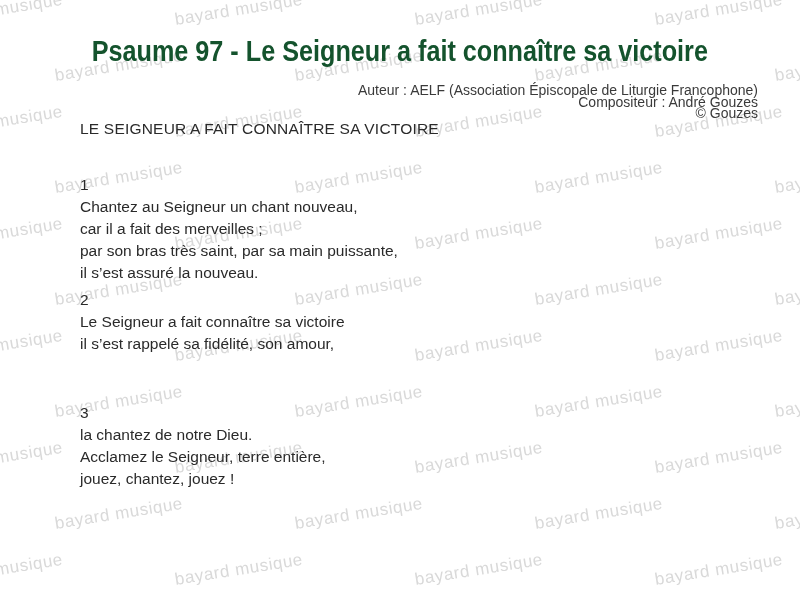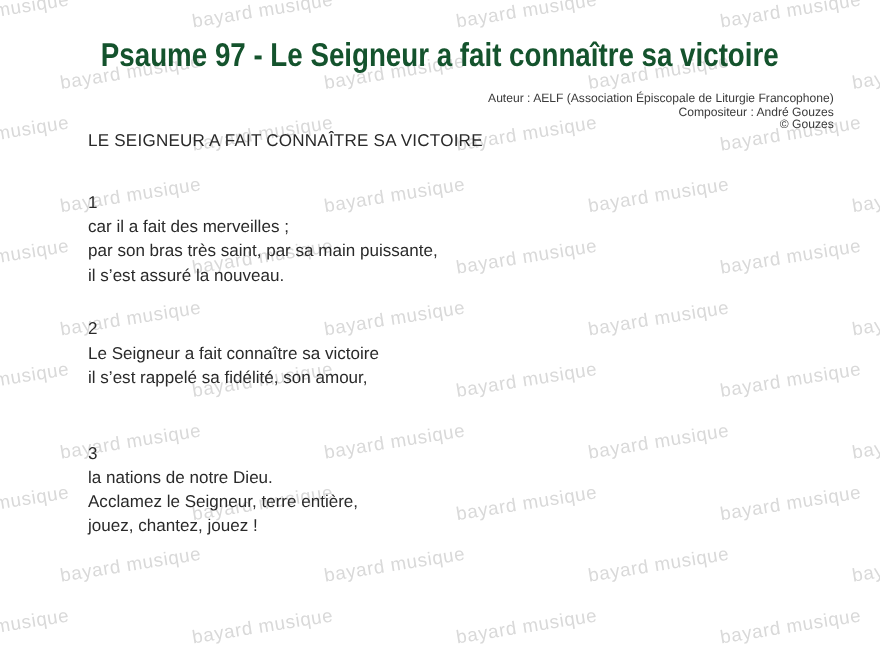--- a/index.html
+++ b/index.html
@@ -46,21 +46,21 @@
   .title-inner {
     display: inline-block;
     transform: scaleX(0.84);
     transform-origin: center;
   }
 
   .credits {
     position: absolute;
     top: 85px; right: 42px;
     text-align: right;
-    font-size: 11px;
+    font-size: 14px;
     line-height: 11.5px;
     color: #3a3a3a;
   }
 
   .refrain {
     position: absolute;
     left: 80px; top: 118px;
     font-size: 15.5px;
     line-height: 21px;
     letter-spacing: 0.2px;
@@ -140,31 +140,32 @@
     <div>Compositeur :  André Gouzes</div>
     <div>© Gouzes</div>
   </div>
 
   <section class="refrain">
     <div>LE SEIGNEUR A FAIT CONNAÎTRE SA VICTOIRE</div>
   </section>
 
   <section class="verse verse-1">
     <div class="verse-number">1</div>
+    <div>Chantez au Seigneur un chant nouveau,</div>
     <div>car il a fait des merveilles ;</div>
     <div>par son bras très saint, par sa main puissante,</div>
     <div>il s’est assuré la nouveau.</div>
   </section>
 
   <section class="verse verse-2">
     <div class="verse-number">2</div>
     <div>Le Seigneur a fait connaître sa victoire</div>
     <div>il s’est rappelé sa fidélité, son amour,</div>
   </section>
 
   <section class="verse verse-3">
     <div class="verse-number">3</div>
-    <div>la nations de notre Dieu.</div>
+    <div>la chantez de notre Dieu.</div>
     <div>Acclamez le Seigneur, terre entière,</div>
     <div>jouez, chantez, jouez !</div>
   </section>
 
 </main>
 
 </body></html>

